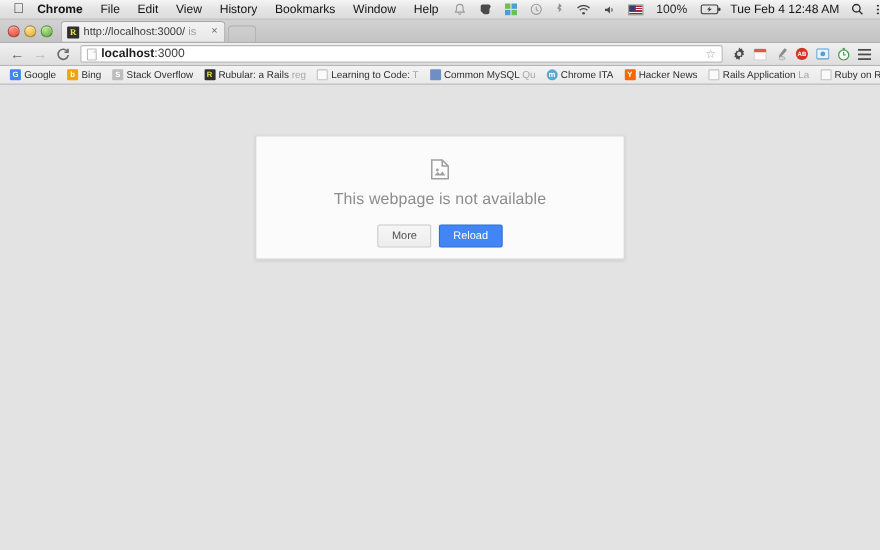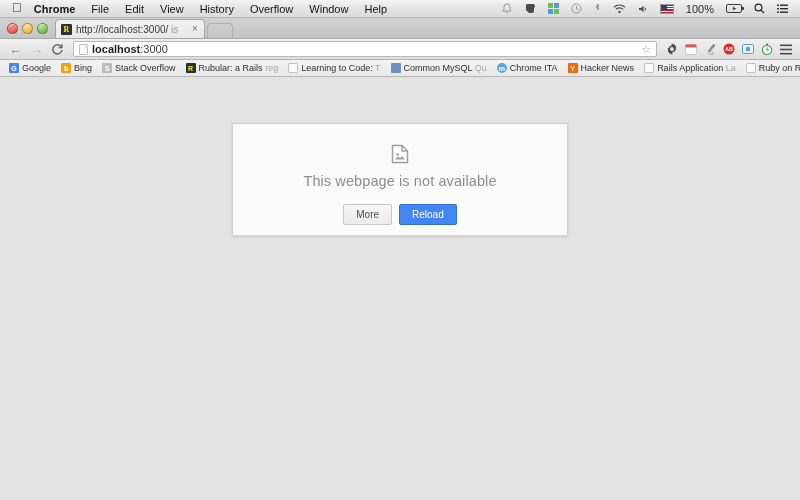--- a/index.html
+++ b/index.html
@@ -225,21 +225,21 @@
 <body>
 
 <div id="menubar">
   <div class="mb-left">
     <span class="apple-logo"></span>
     <span class="mb-item bold">Chrome</span>
     <span class="mb-item">File</span>
     <span class="mb-item">Edit</span>
     <span class="mb-item">View</span>
     <span class="mb-item">History</span>
-    <span class="mb-item">Overflow</span>
+    <span class="mb-item">Bookmarks</span>
     <span class="mb-item">Window</span>
     <span class="mb-item">Help</span>
   </div>
   <div class="mb-right">
     <span class="mb-stat">
       <svg width="10" height="11" viewBox="0 0 10 11">
           <path d="M5 1a3 3 0 0 0-3 3v2.2L1 8h8L8 6.2V4a3 3 0 0 0-3-3z" fill="none" stroke="#9a9a9a" stroke-width="1"></path>
           <path d="M4 9a1 1 0 0 0 2 0" fill="none" stroke="#9a9a9a" stroke-width="1"></path>
         </svg>
     </span>
@@ -283,20 +283,21 @@
     </span>
     <span class="mb-stat">
         <span class="flag"></span>
       </span>
     <span class="mb-stat">100%</span>
     <span class="mb-stat">
         <span class="batt">
           <span class="plug"></span>
         </span>
       </span>
+    <span class="mb-stat mb-clock">Tue Feb 4  12:48 AM</span>
     <span class="mb-stat">
       <svg width="11" height="11" viewBox="0 0 11 11">
           <circle cx="4.5" cy="4.5" r="3.4" fill="none" stroke="#2a2a2a" stroke-width="1.2"></circle>
           <path d="M7 7l3 3" stroke="#2a2a2a" stroke-width="1.2"></path>
         </svg>
     </span>
     <span class="mb-stat">
       <svg width="11" height="10" viewBox="0 0 11 10">
           <g fill="#2a2a2a">
             <rect x="0" y="0.5" width="2" height="1.4"></rect>

